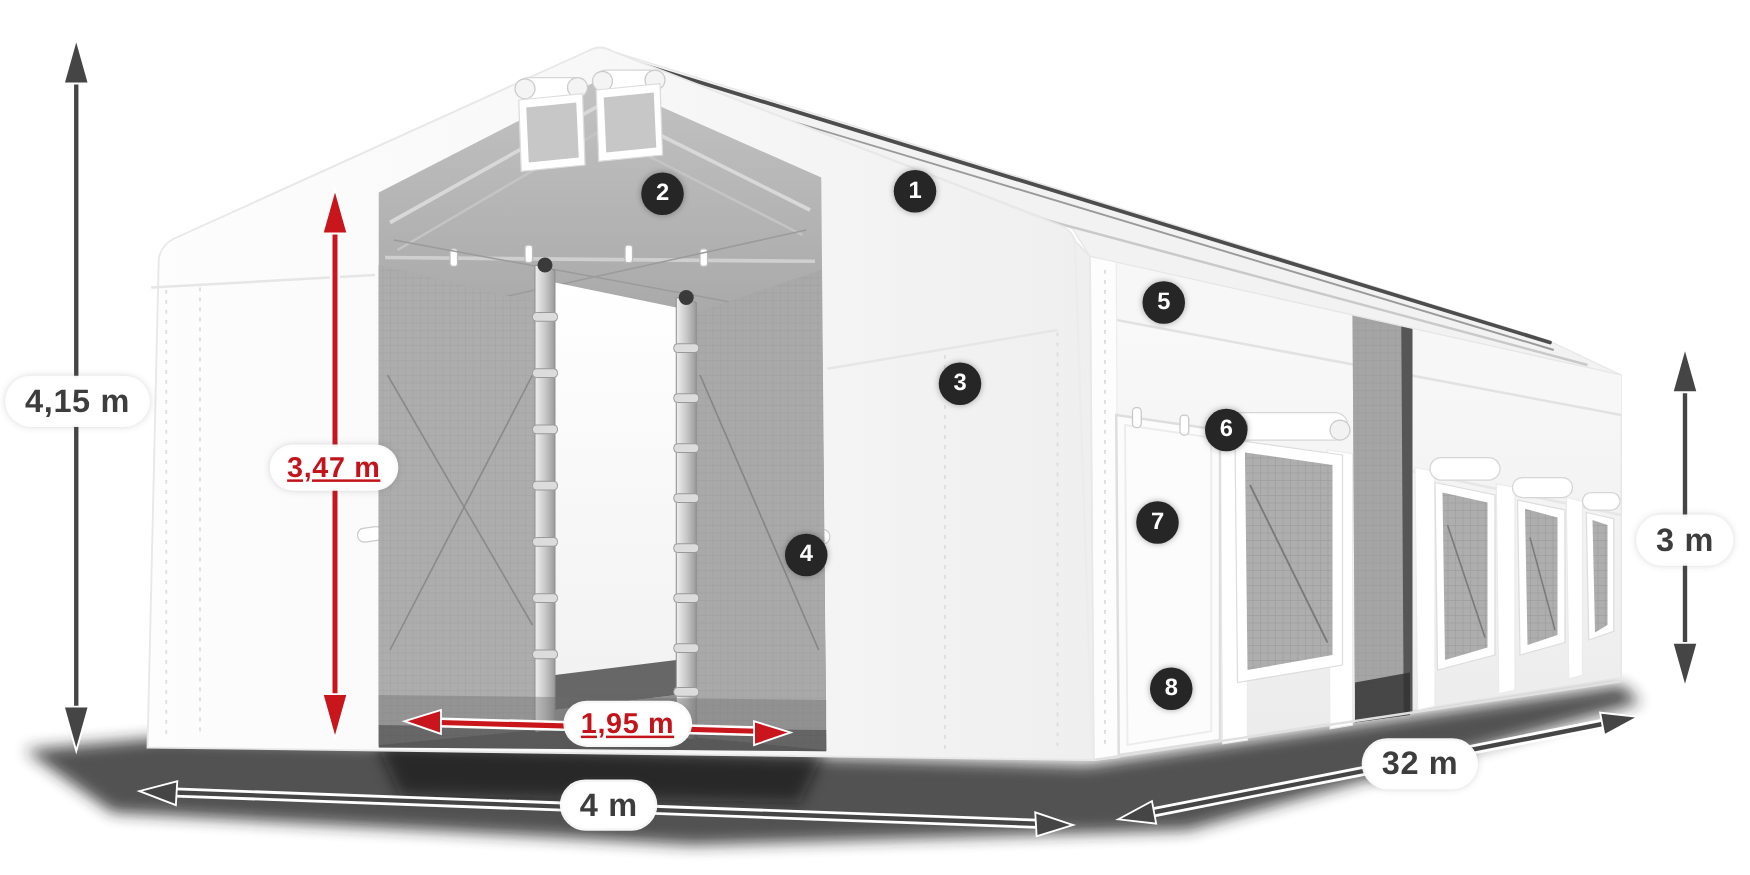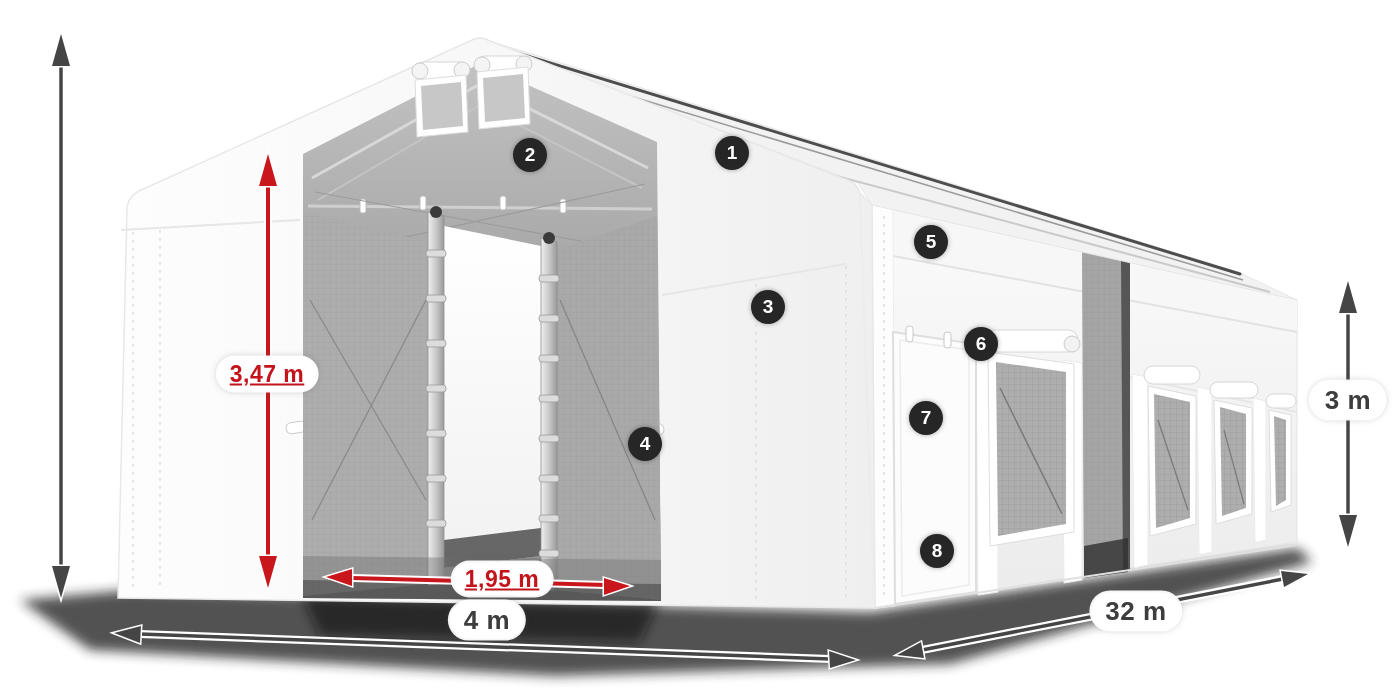--- a/index.html
+++ b/index.html
@@ -245,25 +245,26 @@
 
     <g>
       <path d="M1348,310 V518" stroke="#ffffff" stroke-width="8" fill="none"></path>
       <path d="M1348,310 V518" stroke="#454545" stroke-width="3.5" fill="none"></path>
       <polygon points="1348,281 1339,313 1357,313" fill="#454545" stroke="#ffffff" stroke-width="3" paint-order="stroke"></polygon>
       <polygon points="1348,547 1339,515 1357,515" fill="#454545" stroke="#ffffff" stroke-width="3" paint-order="stroke"></polygon>
     </g>
   </g>
 </svg>
 
+<div class="dim-label" style="left:62px;top:321px">4,15 m</div>
 <div class="dim-label red" style="left:267px;top:374px">3,47 m</div>
 <div class="dim-label red" style="left:502px;top:579px">1,95 m</div>
-<div class="dim-label" style="left:487px;top:620px">4 m</div>
+<div class="dim-label" style="left:487px;top:644px">4 m</div>
 <div class="dim-label" style="left:1136px;top:611px">32 m</div>
-<div class="dim-label" style="left:1348px;top:400px">3 m</div>
+<div class="dim-label" style="left:1348px;top:432px">3 m</div>
 
 <div class="badge" style="left:732px;top:153px">1</div>
 <div class="badge" style="left:530px;top:155px">2</div>
 <div class="badge" style="left:768px;top:307px">3</div>
 <div class="badge" style="left:645px;top:444px">4</div>
 <div class="badge" style="left:931px;top:242px">5</div>
 <div class="badge" style="left:981px;top:344px">6</div>
 <div class="badge" style="left:926px;top:418px">7</div>
 <div class="badge" style="left:937px;top:551px">8</div>
 

